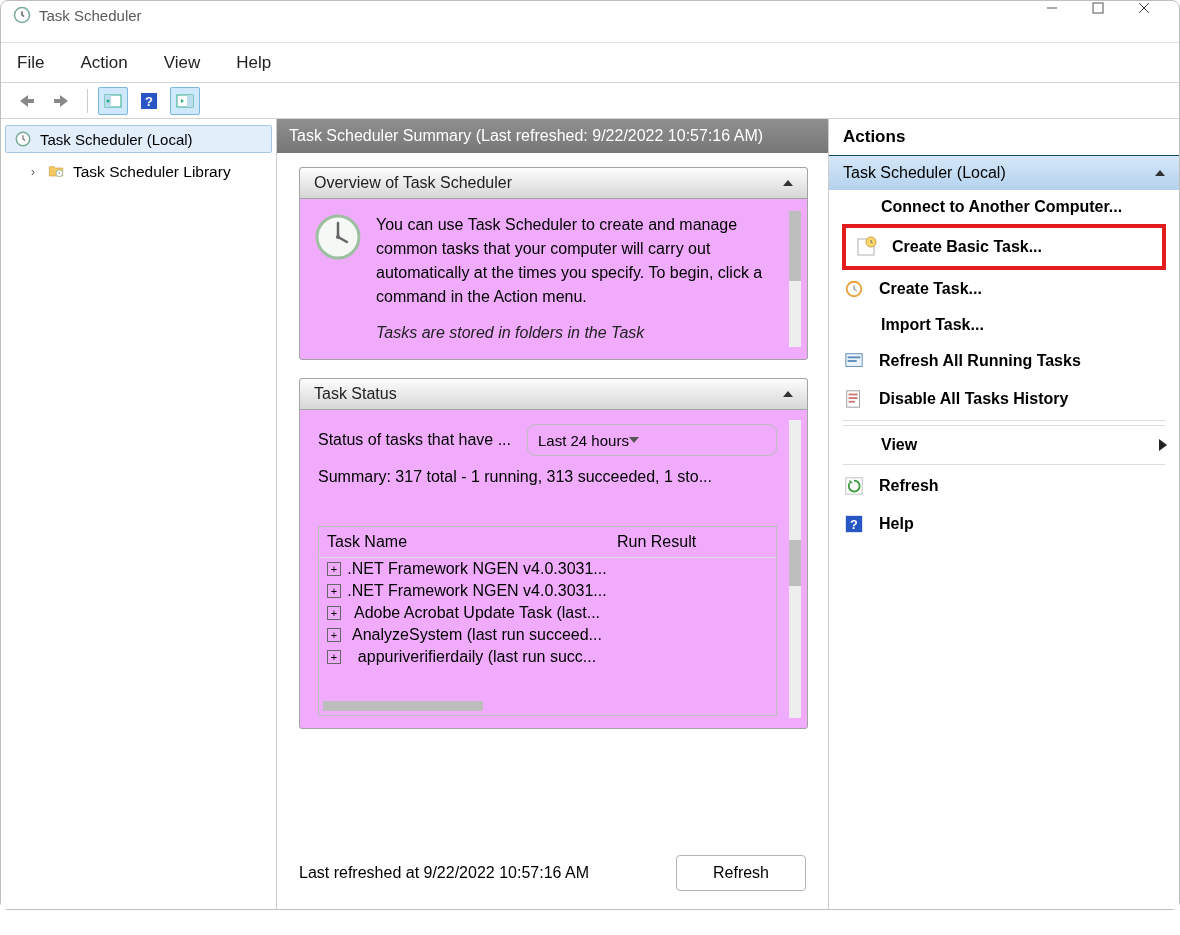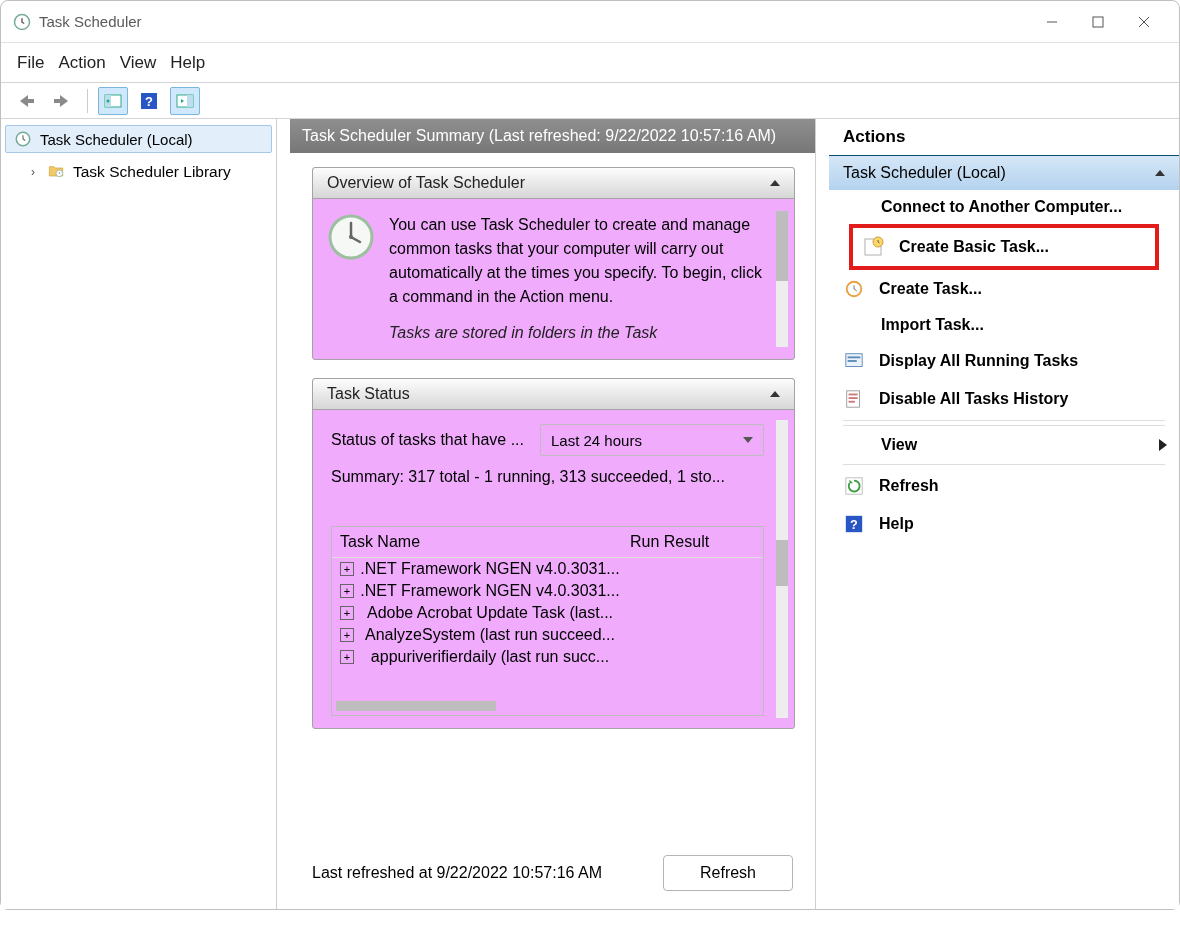--- a/index.html
+++ b/index.html
@@ -2,47 +2,47 @@
 <html><head>
 <meta charset="utf-8">
 <style>
 * { margin: 0; padding: 0; box-sizing: border-box; font-family: "Segoe UI", Arial, sans-serif; }
 html, body { width: 1180px; height: 935px; background: #fff; overflow: hidden; }
 .window {
   width: 1180px; height: 910px; border: 1px solid #bfbfbf; border-radius: 8px;
   background: #fff; display: flex; flex-direction: column; position: relative;
 }
 .titlebar {
-  height: 42px; display: flex; align-items: center; padding: 18px 12px;
+  height: 42px; display: flex; align-items: flex-end; padding: 18px 12px;
   border-bottom: 1px solid #e0e0e0;
 }
 .title-icon { width: 18px; height: 18px; margin-right: 8px; }
 .title-text { font-size: 15px; color: #5a5a5a; flex: 1; }
 .win-controls { display: flex; gap: 0; }
 .win-btn { width: 46px; height: 32px; display: flex; align-items: center; justify-content: center; cursor: pointer; }
 .win-btn svg { stroke: #555; stroke-width: 1; fill: none; }
 
 .menubar {
-  height: 40px; display: flex; align-items: center; padding: 0 16px; gap: 14px;
+  height: 40px; display: flex; align-items: center; padding: 0 16px; gap: 36px;
   border-bottom: 1px solid #d4d4d4; background: #fff;
 }
 .menu-item { font-size: 17px; color: #222; cursor: pointer; }
 
 .toolbar {
   height: 36px; display: flex; align-items: center; padding: 0 10px; gap: 6px;
   border-bottom: 1px solid #d4d4d4; background: #fff;
 }
 .tb-btn {
   width: 30px; height: 28px; display: flex; align-items: center; justify-content: center;
   border: 1px solid transparent; border-radius: 2px; cursor: pointer;
 }
 .tb-btn.active { background: #cfe8fb; border: 1px solid #7ab6de; }
 .tb-sep { width: 1px; height: 24px; background: #ccc; margin: 0 4px; }
 
-.body { flex: 1; display: flex; min-height: 0; gap: 13px; }
+.body { flex: 1; display: flex; min-height: 0; }
 
 .nav-pane {
   width: 276px; border-right: 1px solid #cfcfcf; padding: 6px 4px; background: #fff;
 }
 .nav-root {
   display: flex; align-items: center; gap: 6px; padding: 2px 6px;
   background: #e3eefb; border: 1px solid #a8c6e8; border-radius: 2px; font-size: 15px;
 }
 .nav-child { display: flex; align-items: center; gap: 6px; padding: 4px 6px 4px 22px; font-size: 15.5px; margin-top: 4px; cursor: pointer;}
 .nav-expander { width: 12px; height: 12px; display:flex; align-items:center; justify-content:center; font-size: 12px; color: #555; }
@@ -70,22 +70,22 @@
   display: flex; gap: 14px; padding: 14px 30px 14px 14px; font-size: 16px; line-height: 1.5;
   height: 160px; overflow: hidden; position: relative;
 }
 .overview-body .ovw-text2 { margin-top: 12px; color:#222; white-space:nowrap; overflow:hidden; text-overflow:ellipsis;font-style:italic;}
 .ov-scroll { position:absolute; right:6px; top:12px; width:12px; bottom:12px; background:#ededed;}
 .ov-thumb { position:absolute; right:6px; top:12px; width:12px; height:70px; background:#bdbdbd;}
 
 .status-body { padding: 14px 30px 12px 18px; position:relative; }
 .status-row { display:flex; align-items:center; gap:16px; font-size:16px; margin-bottom: 12px;}
 .combo {
-  flex:1; height:32px; border:1px solid #bcbcbc; border-radius:2px; display:flex;
-  align-items:center; justify-content:space-between; padding:0 10px; font-size:15px; cursor:pointer;
+  flex:1; height:32px; border:1px solid #bcbcbc; border-radius:8px; display:flex;
+  align-items:center; justify-content:flex-start; padding:0 10px; font-size:15px; cursor:pointer;
 }
 .combo-caret { width:0;height:0;border-left:5px solid transparent;border-right:5px solid transparent;border-top:6px solid #555;}
 .summary-line { font-size:16px; margin-bottom: 40px; white-space:nowrap; overflow:hidden; text-overflow:ellipsis;}
 .tasklist {
   border:1px solid #bcbcbc; height:190px; overflow:hidden; position:relative; font-size:16px;
 }
 .tl-header { display:flex; border-bottom:1px solid #ddd;}
 .tl-col1 { width:290px; padding:6px 8px;}
 .tl-col2 { flex:1; padding:6px 8px;}
 .tl-row { display:flex; align-items:center; padding:2px 8px; gap:6px;}
@@ -111,21 +111,21 @@
   background: linear-gradient(#d5e7f7,#b4d2ee); font-size:16px; cursor:pointer;
 }
 .action-item {
   display:flex; align-items:center; gap:14px; padding:8px 12px 8px 14px;
   font-size:16px; cursor:pointer;
 }
 .action-item .ai-text { flex:1;font-weight:bold; }
 .action-item.indent { padding-left: 52px; }
 .action-sep { height:1px; background:#ddd; margin:2px 14px;}
 .icon-slot { width:22px; height:22px; display:flex; align-items:center; justify-content:center;}
-.highlight-box { border:4px solid #e21b1b; margin:0 20px; }
+.highlight-box { border:4px solid #e21b1b; margin:0 13px; }
 .highlight-box .action-item { padding-left: 10px; }
 .submenu-caret { width:0;height:0;border-top:6px solid transparent;border-bottom:6px solid transparent;border-left:8px solid #222;}
 </style>
 </head>
 <body>
 
 <div class="window">
 
   <div class="titlebar">
     <span class="title-icon">
@@ -345,21 +345,21 @@
       </div>
 
       <div class="action-item">
         <span class="icon-slot">
           <svg viewBox="0 0 22 22" width="20" height="20">
               <rect x="2" y="3" width="18" height="14" fill="#eaf3fb" stroke="#5b88b5"></rect>
               <rect x="4" y="6" width="14" height="2" fill="#5b88b5"></rect>
               <rect x="4" y="10" width="10" height="2" fill="#5b88b5"></rect>
             </svg>
         </span>
-        <span class="ai-text">Display All Running Tasks</span>
+        <span class="ai-text">Refresh All Running Tasks</span>
       </div>
 
       <div class="action-item">
         <span class="icon-slot">
           <svg viewBox="0 0 22 22" width="20" height="20">
               <rect x="3" y="2" width="14" height="18" fill="#fff" stroke="#999"></rect>
               <rect x="5" y="5" width="10" height="2" fill="#c77"></rect>
               <rect x="5" y="9" width="10" height="2" fill="#c77"></rect>
               <rect x="5" y="13" width="7" height="2" fill="#c77"></rect>
             </svg>

